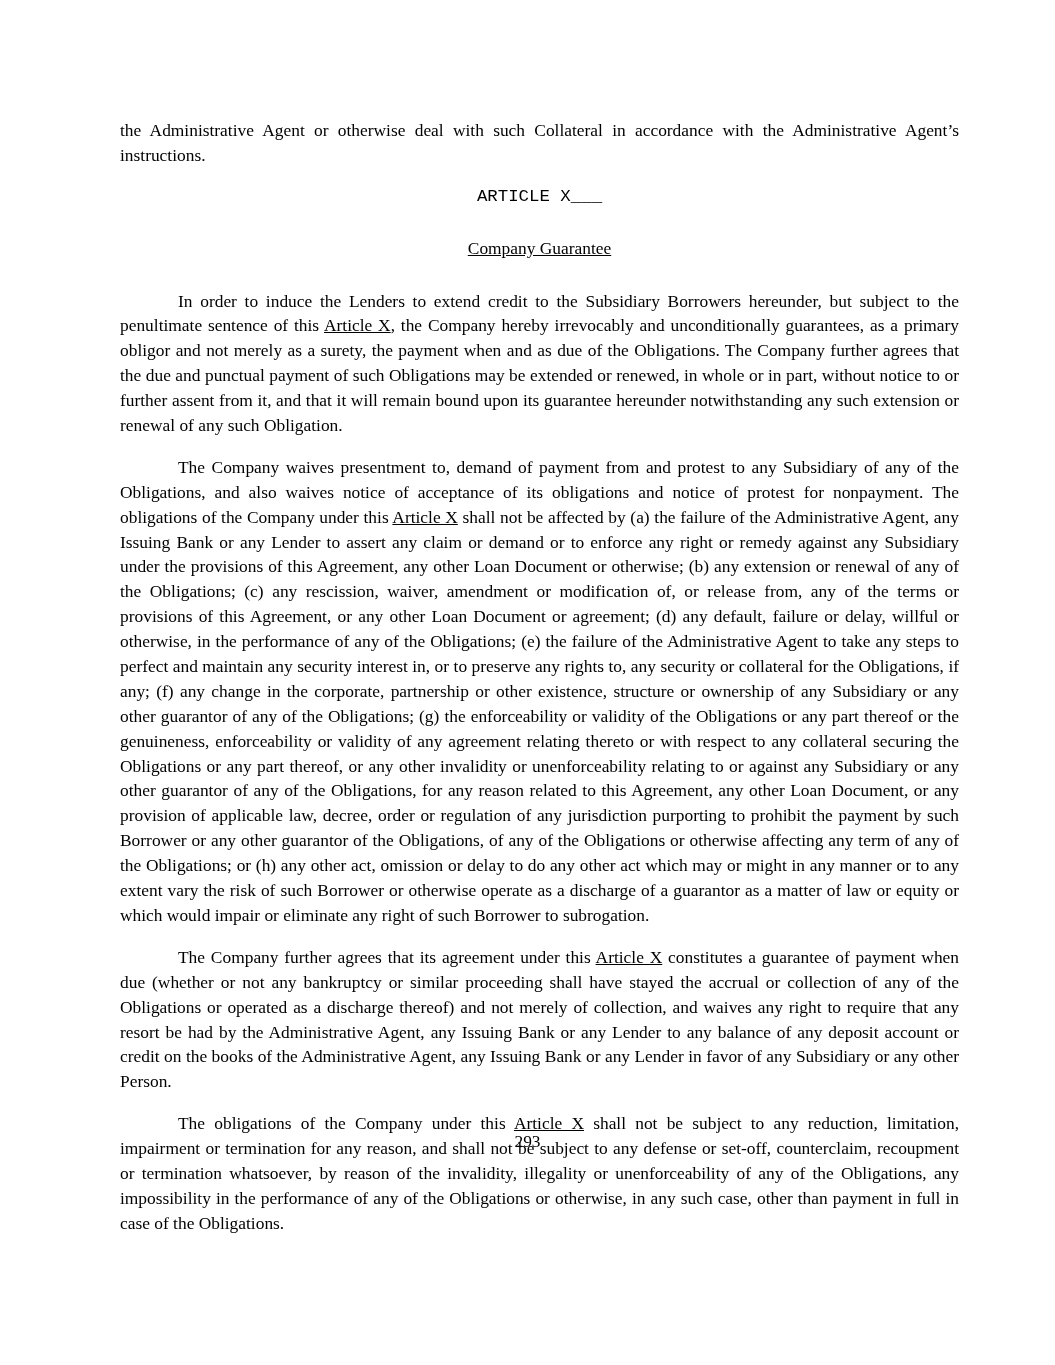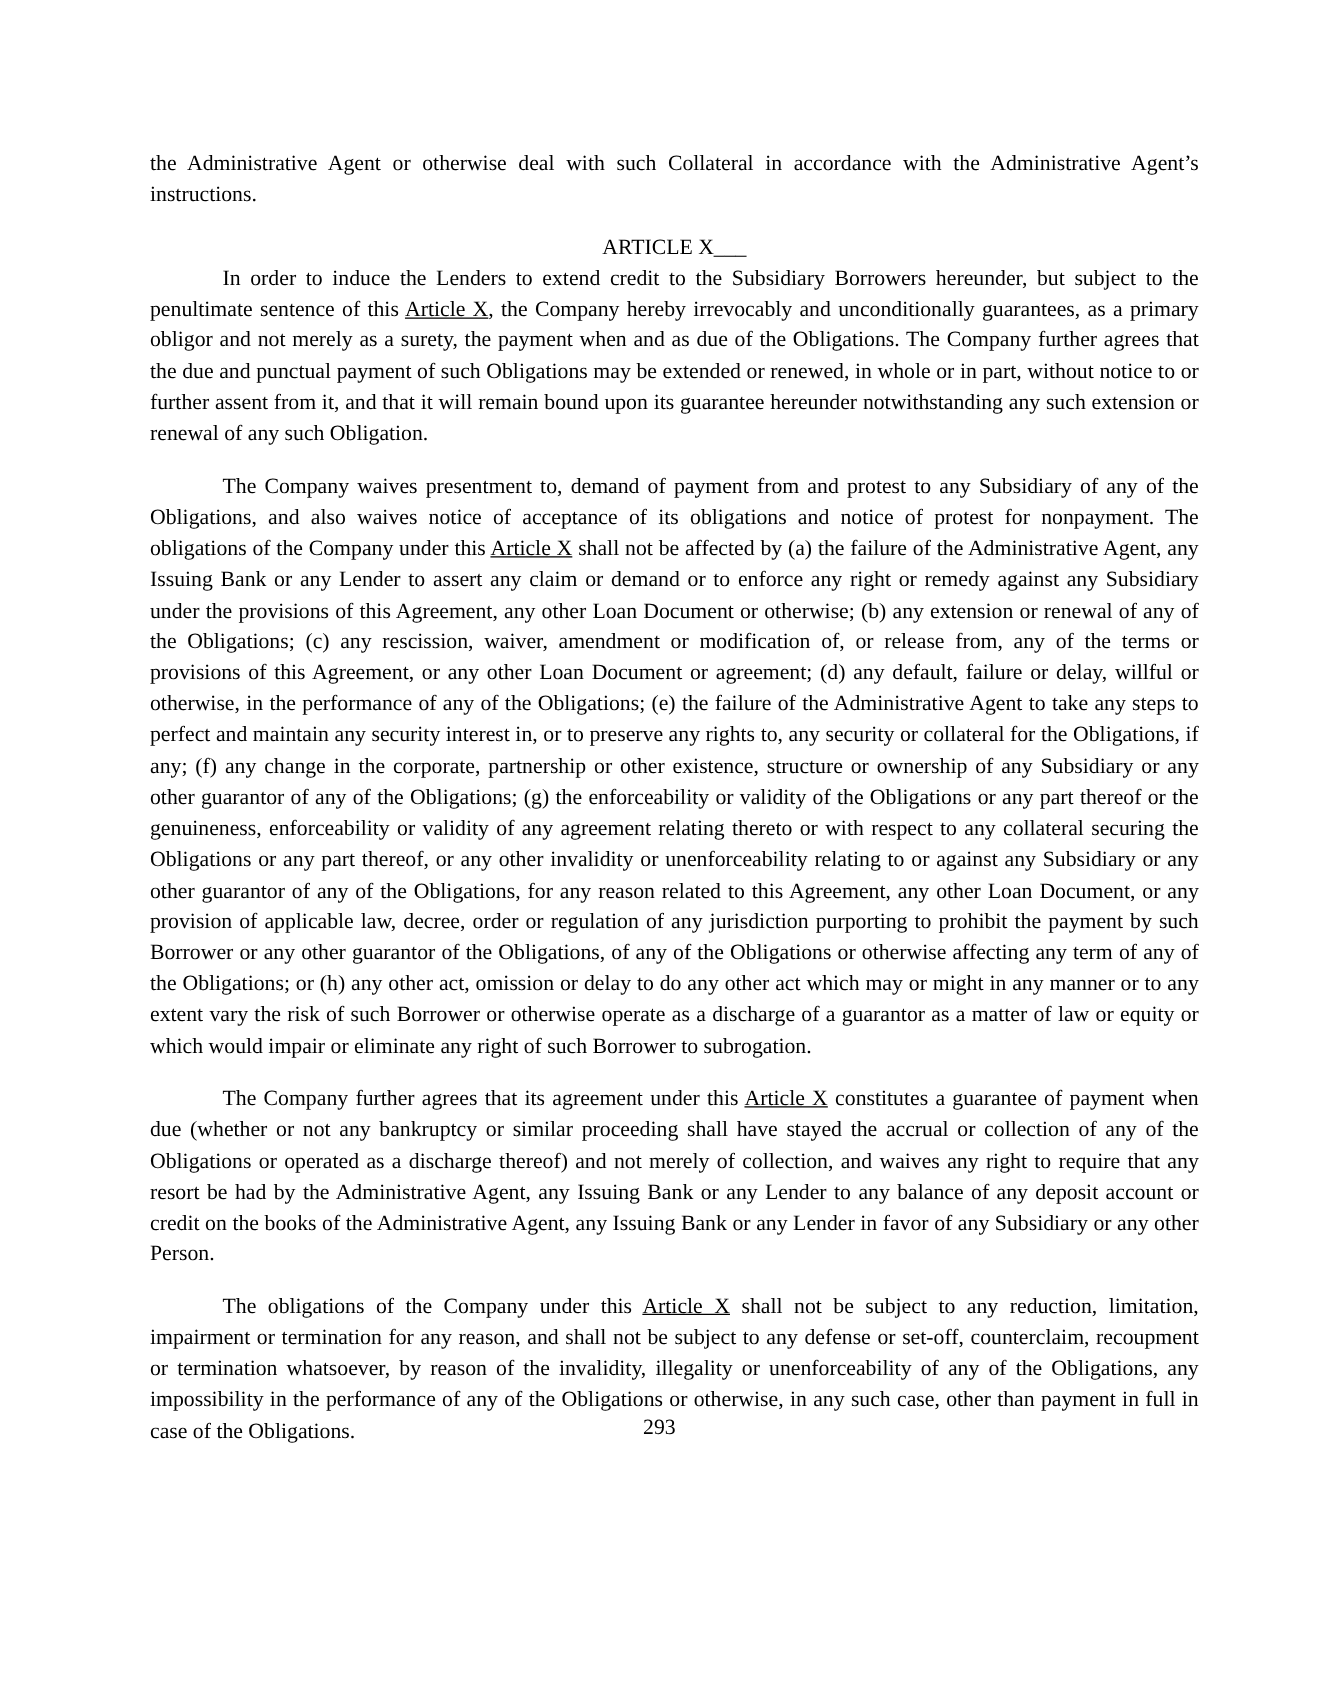--- a/index.html
+++ b/index.html
@@ -36,20 +36,21 @@
     margin-top: 0;
   }
   .center {
     text-align: center;
     font-size: 17.4px;
     line-height: 1.43;
     margin: 0;
   }
   .article-heading {
     margin-top: 16px;
+    font-family: Liberation Mono, monospace;
   }
   .section-heading {
     margin-top: 26px;
     margin-bottom: 28px;
   }
   .u {
     text-decoration: underline;
   }
   .footer {
     position: absolute;
@@ -62,20 +63,23 @@
 </style>
 </head>
 <body>
 
 <div class="page">
 
   <p class="para lead">the Administrative Agent or otherwise deal with such Collateral in accordance with the Administrative Agent’s instructions.</p>
 
   <p class="center article-heading">ARTICLE X___</p>
 
+  <p class="center section-heading">
+    <span class="u">Company Guarantee</span>
+  </p>
 
   <p class="para indent">
     <span>In order to induce the Lenders to extend credit to the Subsidiary Borrowers hereunder, but subject to the penultimate sentence of this </span><span class="u">Article X</span><span>, the Company hereby irrevocably and unconditionally guarantees, as a primary obligor and not merely as a surety, the payment when and as due of the Obligations.  The Company further agrees that the due and punctual payment of such Obligations may be extended or renewed, in whole or in part, without notice to or further assent from it, and that it will remain bound upon its guarantee hereunder notwithstanding any such extension or renewal of any such Obligation.</span>
   </p>
 
   <p class="para indent">
     <span>The Company waives presentment to, demand of payment from and protest to any Subsidiary of any of the Obligations, and also waives notice of acceptance of its obligations and notice of protest for nonpayment.  The obligations of the Company under this </span><span class="u">Article X</span><span> shall not be affected by (a) the failure of the Administrative Agent, any Issuing Bank or any Lender to assert any claim or demand or to enforce any right or remedy against any Subsidiary under the provisions of this Agreement, any other Loan Document or otherwise; (b) any extension or renewal of any of the Obligations; (c) any rescission, waiver, amendment or modification of, or release from, any of the terms or provisions of this Agreement, or any other Loan Document or agreement; (d) any default, failure or delay, willful or otherwise, in the performance of any of the Obligations; (e) the failure of the Administrative Agent to take any steps to perfect and maintain any security interest in, or to preserve any rights to, any security or collateral for the Obligations, if any; (f) any change in the corporate, partnership or other existence, structure or ownership of any Subsidiary or any other guarantor of any of the Obligations; (g) the enforceability or validity of the Obligations or any part thereof or the genuineness, enforceability or validity of any agreement relating thereto or with respect to any collateral securing the Obligations or any part thereof, or any other invalidity or unenforceability relating to or against any Subsidiary or any other guarantor of any of the Obligations, for any reason related to this Agreement, any other Loan Document, or any provision of applicable law, decree, order or regulation of any jurisdiction purporting to prohibit the payment by such Borrower or any other guarantor of the Obligations, of any of the Obligations or otherwise affecting any term of any of the Obligations; or (h) any other act, omission or delay to do any other act which may or might in any manner or to any extent vary the risk of such Borrower or otherwise operate as a discharge of a guarantor as a matter of law or equity or which would impair or eliminate any right of such Borrower to subrogation.</span>
   </p>
 
   <p class="para indent">

